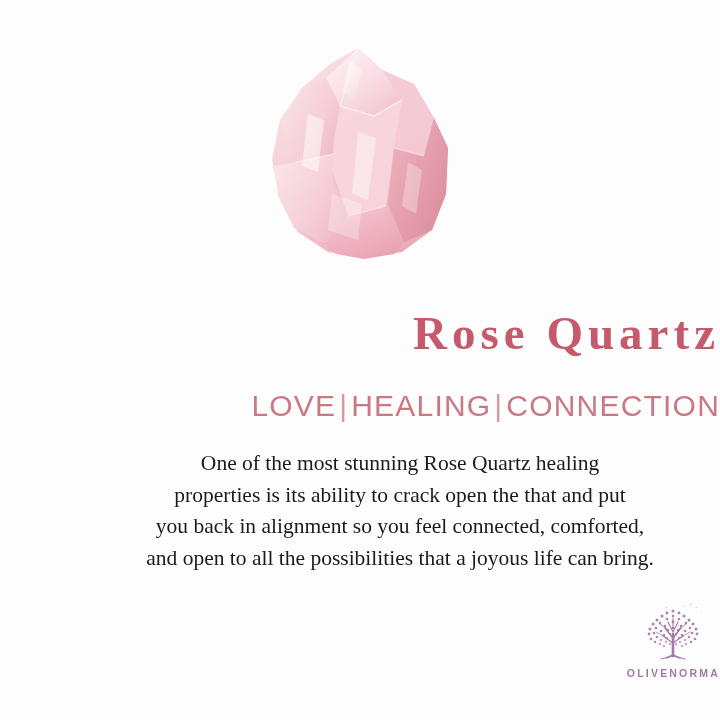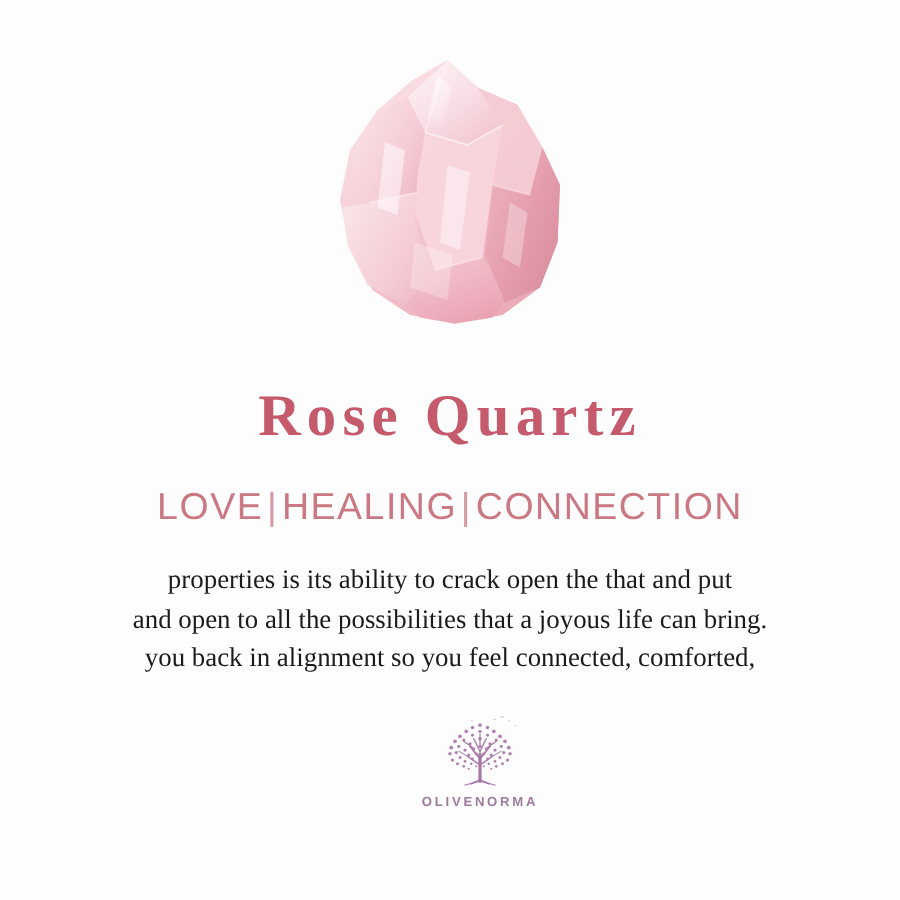--- a/index.html
+++ b/index.html
@@ -14,21 +14,21 @@
     -webkit-font-smoothing:antialiased;
   }
 
   .card {
     position:relative;
     width:720px; height:720px;
     background:#fdfdfd;
     overflow:hidden;
     display:flex;
     flex-direction:column;
-    align-items:center;
+    align-items:flex-end;
   }
 
   
   .crystal-stage {
     position:relative;
     width:720px;
     height:288px;
     flex:0 0 auto;
   }
 
@@ -174,23 +174,24 @@
     </div>
   </div>
 
   <h1 class="title">Rose  Quartz</h1>
 
   <div class="subtitle">
     <span>LOVE</span><span class="sep">|</span><span>HEALING</span><span class="sep">|</span><span>CONNECTION</span>
   </div>
 
   <p class="body-copy">
+    <span class="ln">One of the most stunning Rose Quartz healing</span>
     <span class="ln">properties is its ability to crack open the that and put</span>
+    <span class="ln">you back in alignment so you feel connected, comforted,</span>
     <span class="ln">and open to all the possibilities that a joyous life can bring.</span>
-    <span class="ln">you back in alignment so you feel connected, comforted,</span>
   </p>
 
   <div class="logo">
     <svg class="logo-mark" viewBox="0 0 74 64">
       <g fill="#a878a8">
 
         <g opacity="0.92">
           <circle cx="37" cy="13" r="1.5"></circle>
             <circle cx="31" cy="15" r="1.4"></circle>
             <circle cx="43" cy="15" r="1.4"></circle>

